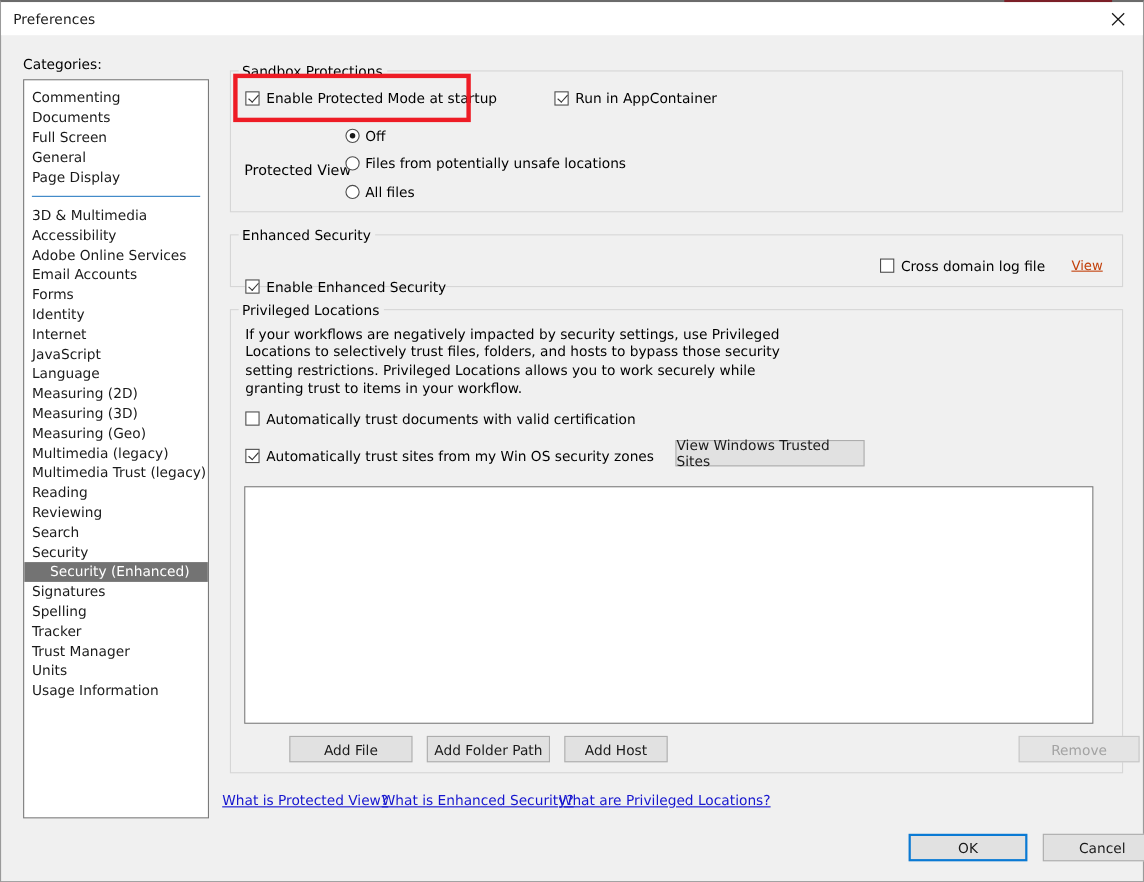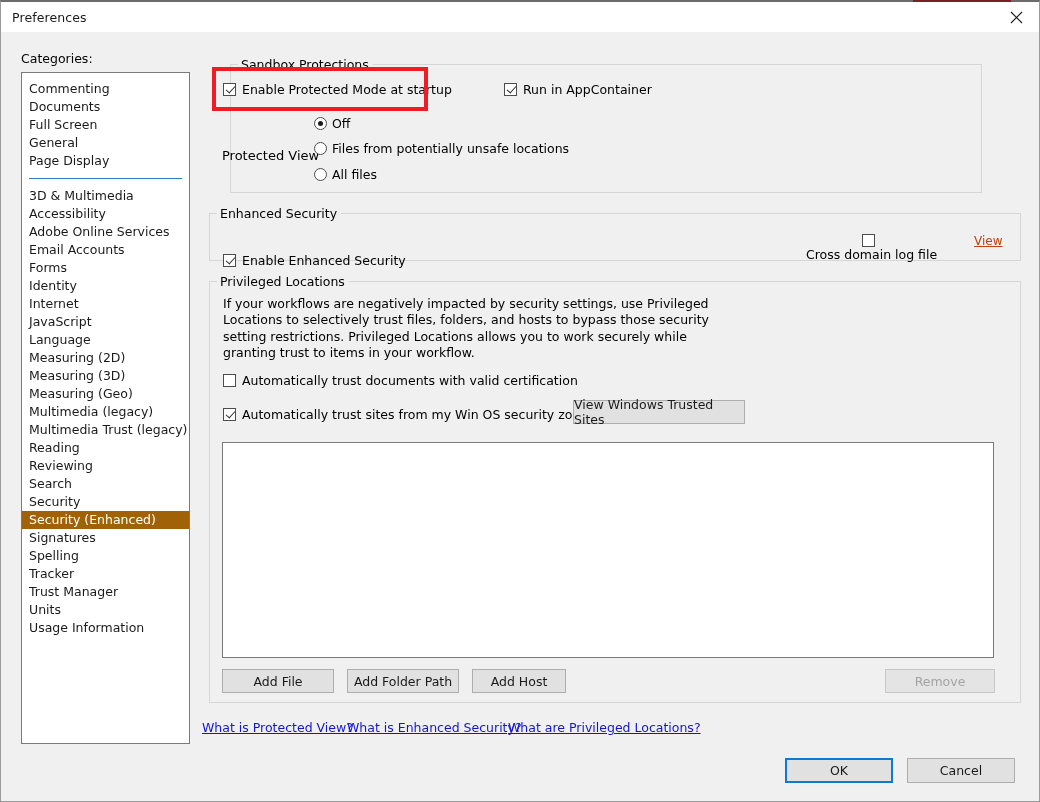--- a/index.html
+++ b/index.html
@@ -60,22 +60,23 @@
   .cat-item {
     height: 18px;
     line-height: 18px;
     padding-left: 7px;
     font-size: 12.5px;
     white-space: nowrap;
     color: #1a1a1a;
     cursor: default;
   }
   .cat-item.sel {
-    background: #a16207;
+    background: #737373;
     color: #ffffff;
+    text-align: center;
   }
   .cat-sep {
     height: 17px;
     position: relative;
   }
   .cat-sep::after {
     content: "";
     position: absolute;
     left: 7px; right: 7px; top: 8px;
     height: 1px;
@@ -89,21 +90,21 @@
   }
   .group-title {
     position: absolute;
     top: -8px; left: 7px;
     background: #f0f0f0;
     padding: 0 4px 0 3px;
     font-size: 12.5px;
     color: #000;
     white-space: nowrap;
   }
-  #grp-sandbox { left: 208px; top: 62px; width: 752px; height: 129px; margin-left: 21px; }
+  #grp-sandbox { left: 208px; top: 62px; width: 812px; height: 129px; }
   #grp-enhanced { left: 208px; top: 211px; width: 812px; height: 48px; text-decoration: underline; }
   #grp-priv { left: 208px; top: 279px; width: 812px; height: 422px; }
   
   .cb {
     display: inline-block;
     width: 13px; height: 13px;
     border: 1px solid #4c4c4c;
     background: #fff;
     vertical-align: -2px;
     position: relative;
@@ -165,21 +166,21 @@
   }
   
   #cb-protmode { left: 222px; top: 80px; }
   #cb-appcont  { left: 503px; top: 80px; }
   #pv-label    { position: absolute; left: 221px; top: 114px; font-size: 13px; margin-top: 32px; }
   #rb-off      { left: 313px; top: 114px; }
   #rb-unsafe   { left: 313px; top: 139px; }
   #rb-all      { left: 313px; top: 165px; }
   
   #cb-enhsec   { left: 222px; top: 232px; margin-top: 19px; }
-  #cb-crossdom { left: 799px; top: 232px; flex-direction: column; }
+  #cb-crossdom { left: 799px; top: 232px; }
   #view-link {
     position: absolute; left: 963px; top: 232px;
     font-size: 12px; color: #c2410c;
     text-decoration: underline;
     cursor: default;
     margin-left: 10px;
   }
   
   #priv-desc {
     position: absolute; left: 222px; top: 294px;
@@ -206,20 +207,21 @@
     background: #e1e1e1;
     border: 1px solid #adadad;
     font-family: "DejaVu Sans", "Liberation Sans", sans-serif;
     font-size: 12.5px;
     color: #1a1a1a;
     display: flex;
     align-items: center;
     justify-content: center;
     cursor: default;
     padding: 0;
+    margin-left: 41px;
   }
   .btn.disabled { color: #a3a3a3; border-color: #c7c7c7; background: #e4e4e4; }
   #btn-addfile   { position: absolute; left: 221px; top: 667px; width: 112px; height: 24px; }
   #btn-addfolder { position: absolute; left: 346px; top: 667px; width: 112px; height: 24px; }
   #btn-addhost   { position: absolute; left: 471px; top: 667px; width: 94px; height: 24px; }
   #btn-remove    { position: absolute; left: 884px; top: 667px; width: 110px; height: 24px; }
   
   .helplink {
     position: absolute;
     top: 718px;

